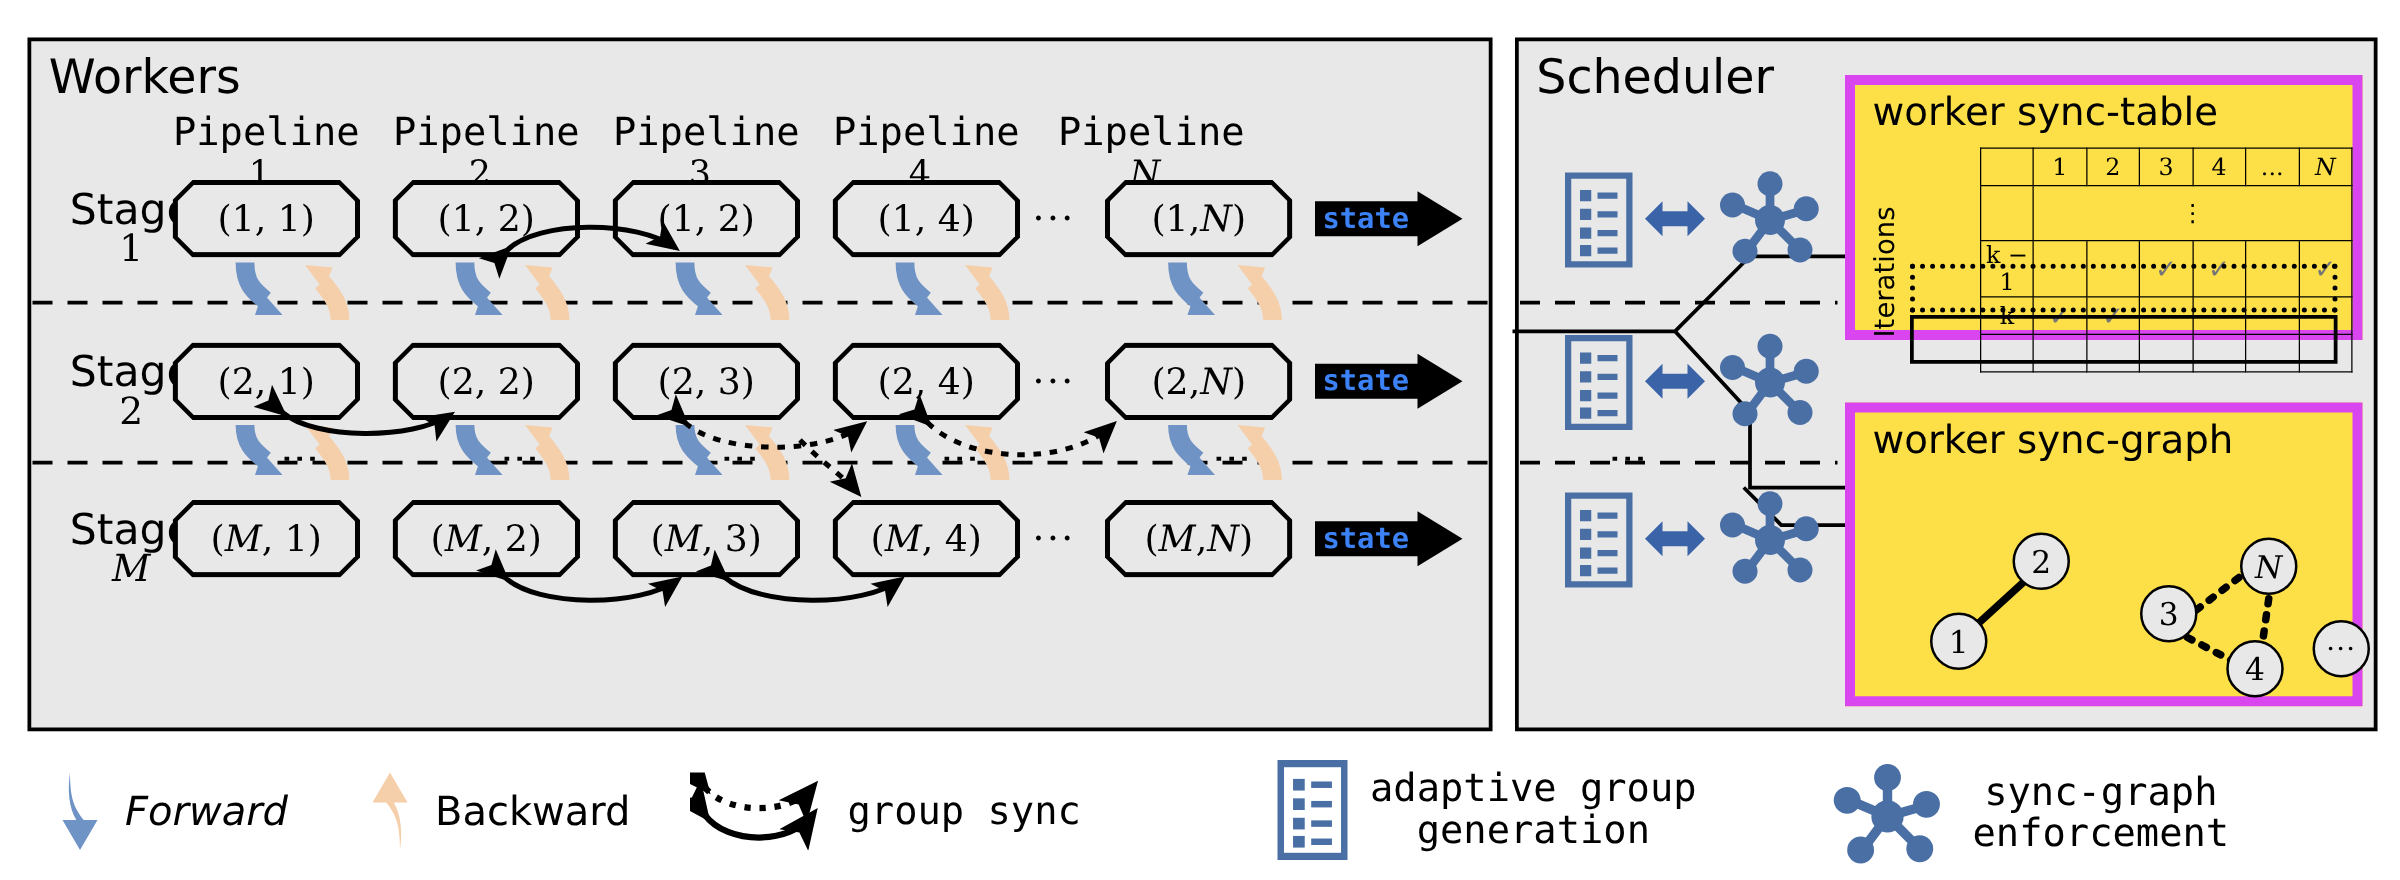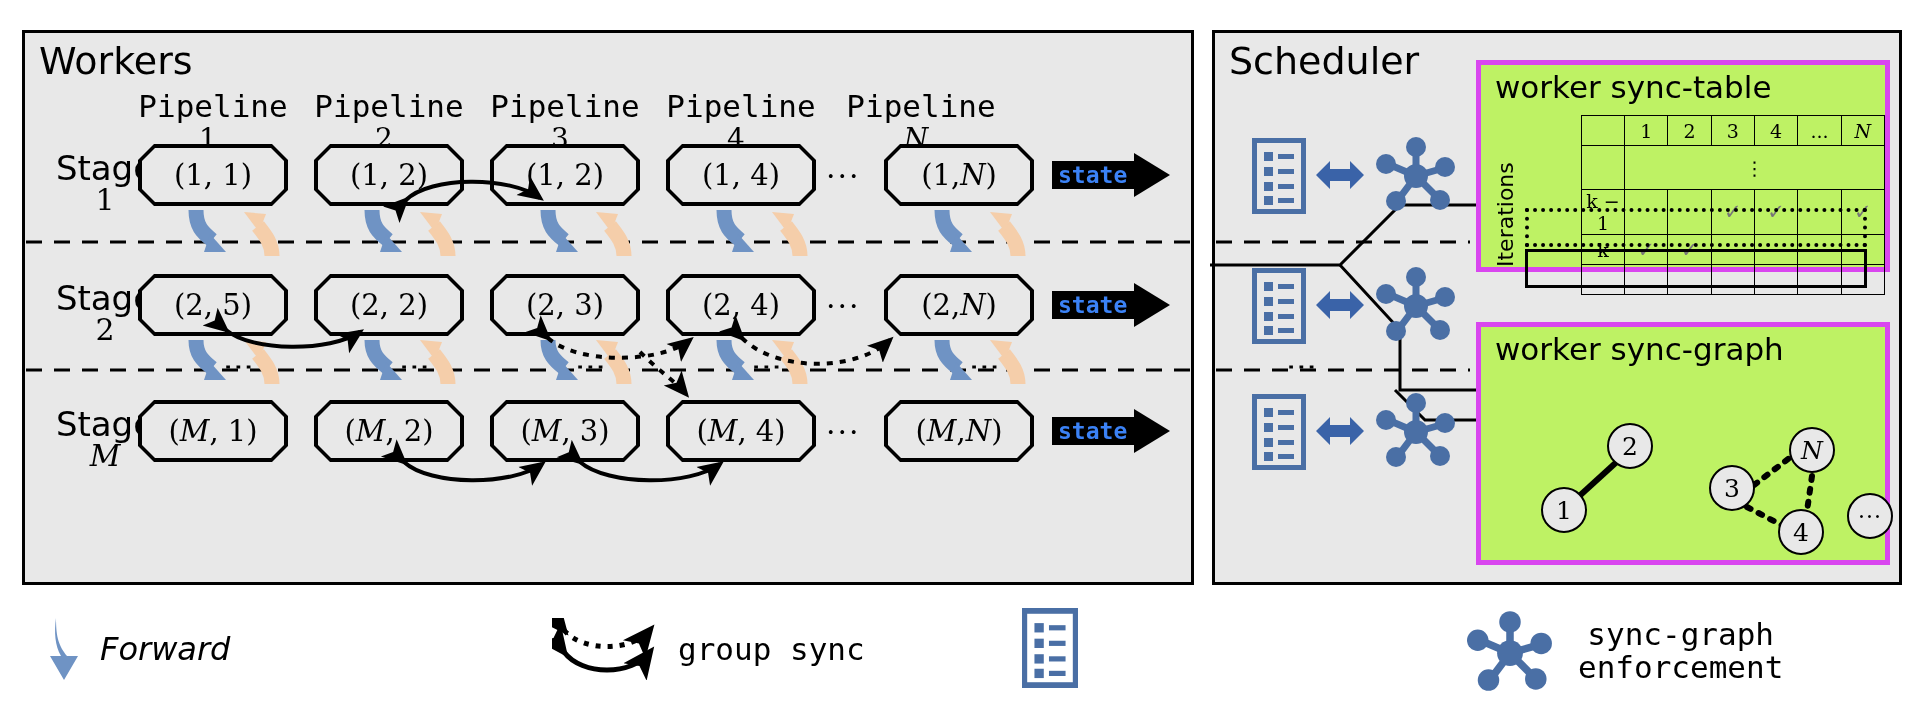--- a/index.html
+++ b/index.html
@@ -126,22 +126,22 @@
     font-size:23px; font-weight:bold; letter-spacing:0px;
     line-height:26px;
   }
 
   
   .ico { position:absolute; }
 
   
   .subbox {
     position:absolute;
-    background:#bef264;
-    border:5px solid #d946ef;
+    background:#fde047;
+    border:8px solid #d946ef;
   }
   #sync-table-box { left:1476px; top:60px; width:414px; height:212px; }
   #sync-graph-box { left:1476px; top:322px; width:414px; height:243px; }
   .subbox-title {
     position:absolute; left:14px; top:4px;
     font-family:"DejaVu Sans", sans-serif;
     font-size:31px; color:#000; white-space:nowrap;
   }
 
   .iter-label {
@@ -268,21 +268,21 @@
   <div class="ellipsis-h" style="left:826px; top:158px;">···</div>
   <div class="node-wrap" style="left:884px; top:144px;">
     <div class="oct-border"></div>
     <div class="oct-fill"></div>
     <div class="oct-text">(1, <i>N</i>)</div>
   </div>
 
   <div class="node-wrap" style="left:138px; top:274px;">
     <div class="oct-border"></div>
     <div class="oct-fill"></div>
-    <div class="oct-text">(2, 5)</div>
+    <div class="oct-text">(2, 1)</div>
   </div>
   <div class="node-wrap" style="left:314px; top:274px;">
     <div class="oct-border"></div>
     <div class="oct-fill"></div>
     <div class="oct-text">(2, 2)</div>
   </div>
   <div class="node-wrap" style="left:490px; top:274px;">
     <div class="oct-border"></div>
     <div class="oct-fill"></div>
     <div class="oct-text">(2, 3)</div>
@@ -625,20 +625,26 @@
 
   <div id="legend">
 
     <div class="leg-item" style="left:42px; top:22px;font-style:italic;">
       <svg width="54" height="70" viewBox="0 0 54 70">
         <path d="M14,4 C14,24 17,32 25,42 L36,42 L22,66 L8,42 L19,42 C13,32 12,18 14,4 z" fill="#6f93c4"></path>
       </svg>
       <span class="leg-text" style="margin-left:4px;">Forward</span>
     </div>
 
+    <div class="leg-item" style="left:290px; top:22px;">
+      <svg width="54" height="70" viewBox="0 0 54 70">
+        <path d="M30,66 C30,46 27,38 19,28 L8,28 L22,4 L36,28 L25,28 C31,38 32,52 30,66 z" fill="#f5ceaa"></path>
+      </svg>
+      <span class="leg-text" style="margin-left:4px;">Backward</span>
+    </div>
 
     <div class="leg-item" style="left:552px; top:26px;">
       <svg width="112" height="62" viewBox="0 0 112 62">
         <defs>
           <marker id="lm" markerWidth="7" markerHeight="7" refX="5" refY="3.2" orient="auto">
             <path d="M0,0.3 L6.4,3.2 L0,6.1 L1.5,3.2 z" fill="#000"></path>
           </marker>
         </defs>
         <path d="M12,12 C30,34 80,34 98,12" stroke="#000" stroke-width="5" fill="none" stroke-dasharray="5 7" marker-start="url(#lm)" marker-end="url(#lm)"></path>
         <path d="M12,34 C30,58 80,58 98,34" stroke="#000" stroke-width="5" fill="none" marker-start="url(#lm)" marker-end="url(#lm)"></path>
@@ -651,20 +657,22 @@
         <rect x="2" y="2" width="50" height="72" fill="#ffffff" stroke="#4a6fa5" stroke-width="6"></rect>
         <rect x="12" y="14" width="9" height="9" fill="#4a6fa5"></rect>
           <rect x="26" y="16" width="16" height="5" fill="#4a6fa5"></rect>
         <rect x="12" y="29" width="9" height="9" fill="#4a6fa5"></rect>
           <rect x="26" y="31" width="16" height="5" fill="#4a6fa5"></rect>
         <rect x="12" y="44" width="9" height="9" fill="#4a6fa5"></rect>
           <rect x="26" y="46" width="16" height="5" fill="#4a6fa5"></rect>
         <rect x="12" y="58" width="9" height="9" fill="#4a6fa5"></rect>
           <rect x="26" y="60" width="16" height="5" fill="#4a6fa5"></rect>
       </svg>
+      <span class="leg-text mono two" style="margin-left:18px; white-space:pre-line;">adaptive group
+generation</span>
     </div>
 
     <div class="leg-item" style="left:1464px; top:16px;">
       <svg width="92" height="86" viewBox="0 0 84 80">
         <g stroke="#4a6fa5" stroke-width="7">
           <line x1="42" y1="42" x2="42" y2="14"></line>
             <line x1="42" y1="42" x2="14" y2="30"></line>
           <line x1="42" y1="42" x2="70" y2="34"></line>
             <line x1="42" y1="42" x2="24" y2="66"></line>
           <line x1="42" y1="42" x2="64" y2="64"></line>

